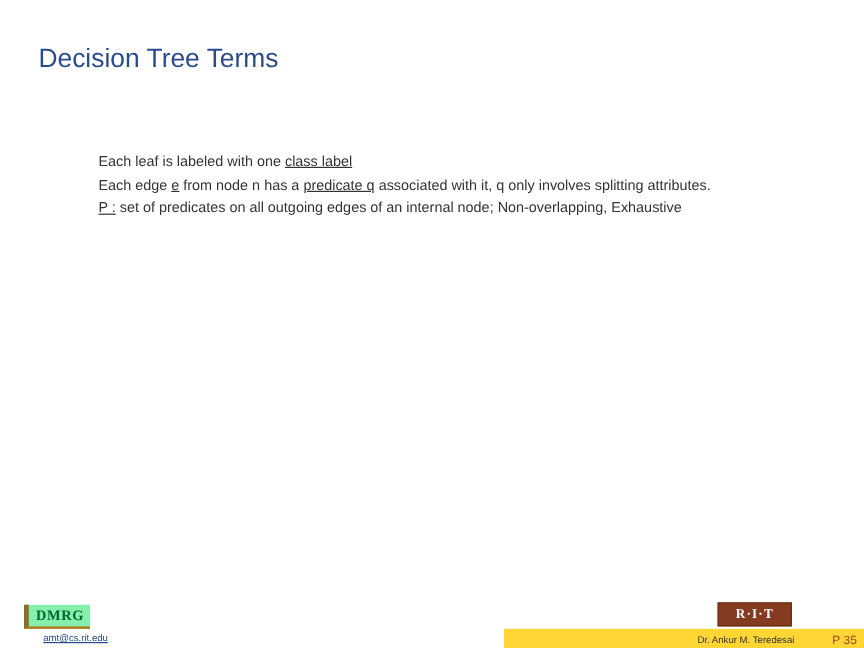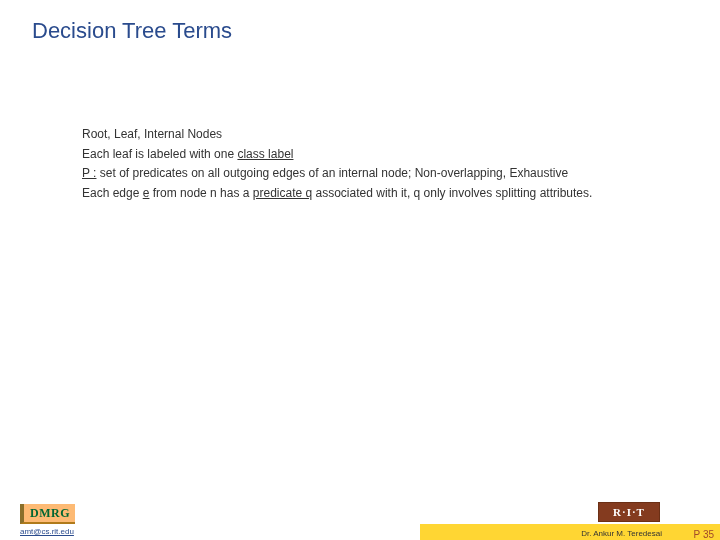--- a/index.html
+++ b/index.html
@@ -8,21 +8,21 @@
       height: 540px;
       background: #fff;
       font-family: Arial, Helvetica, sans-serif;
       position: relative;
       overflow: hidden;
     }
     .title {
       color: #2a4b8d;
       font-size: 22px;
       font-weight: 400;
-      padding: 18px 0 0 32px;
+      padding: 36px 0 0 32px;
     }
     .content {
       position: absolute;
       top: 125px;
       left: 82px;
       right: 40px;
       color: #333;
       font-size: 12px;
       line-height: 1.55;
     }
@@ -33,33 +33,33 @@
       left: 0;
       right: 0;
       bottom: 0;
       height: 38px;
     }
     .dmrg {
       position: absolute;
       left: 20px;
       bottom: 16px;
       display: inline-block;
-      background: #fdba74;
+      background: #86efac;
       color: #006633;
       font-weight: bold;
       font-family: "Times New Roman", serif;
       font-size: 12px;
       padding: 2px 5px 1px 6px;
       border-left: 4px solid #8a6f2a;
       border-bottom: 2px solid #b07a1a;
       letter-spacing: 0.5px;
     }
     .email {
       position: absolute;
-      left: 20px;
+      left: 36px;
       bottom: 4px;
       color: #2a4b8d;
       text-decoration: underline;
       font-size: 8px;
     }
     .yellowbar {
       position: absolute;
       left: 420px;
       right: 0;
       bottom: 0;
@@ -99,24 +99,23 @@
       font-size: 10px;
       color: #a04a2a;
     }
   </style>
 </head>
 <body>
 
 <h1 class="title">Decision Tree Terms</h1>
 
 <div class="content">
-  <div class="line">Root, Leaf, Internal Nodes</div>
   <div class="line">Each leaf is labeled with one <span class="u">class label</span></div>
+  <div class="line">Each edge <span class="u">e</span> from node n has a <span class="u">predicate q</span> associated with it, q only involves splitting attributes.</div>
   <div class="line"><span class="u">P :</span> set of predicates on all outgoing edges of an internal node; Non-overlapping, Exhaustive</div>
-  <div class="line">Each edge <span class="u">e</span> from node n has a <span class="u">predicate q</span> associated with it, q only involves splitting attributes.</div>
 </div>
 
 <div class="footer">
   <span class="dmrg">DMRG</span>
   <a class="email">amt@cs.rit.edu</a>
   <div class="yellowbar"></div>
   <div class="rit-logo">R·I·T</div>
   <div class="author">Dr. Ankur M. Teredesai</div>
   <div class="pagenum">P 35</div>
 </div>

